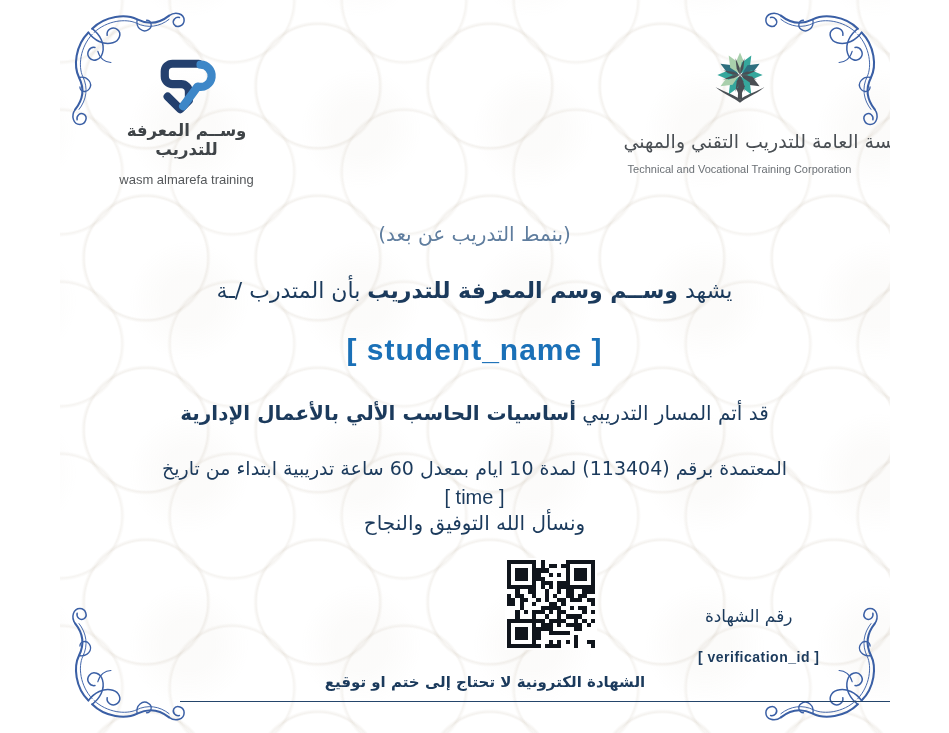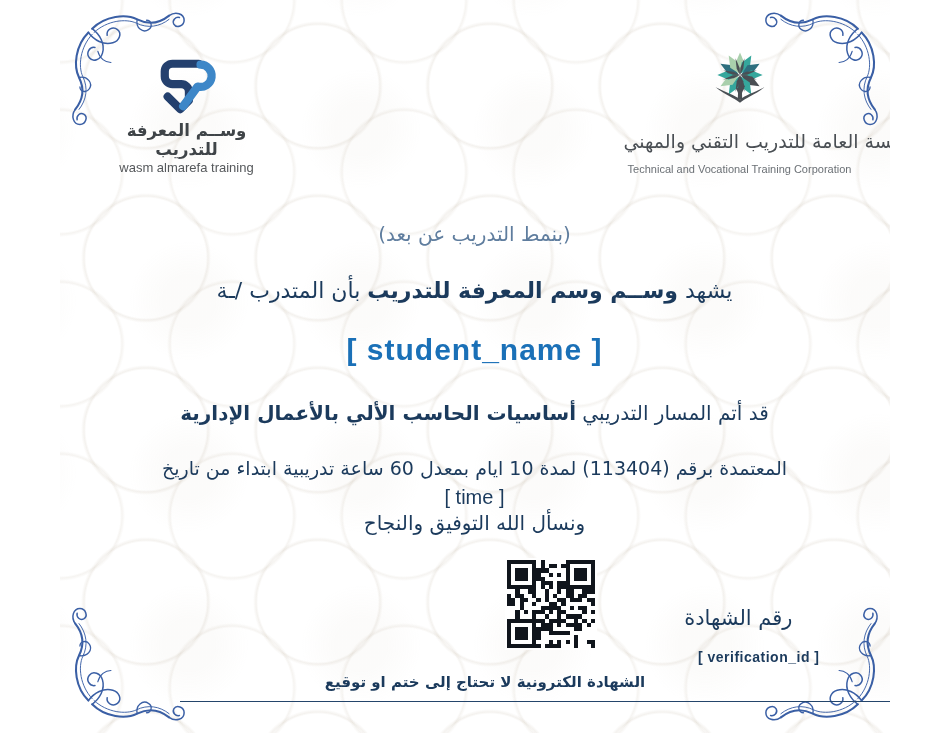--- a/index.html
+++ b/index.html
@@ -24,21 +24,21 @@
   
   .corner{ position:absolute; width:122px; height:132px; pointer-events:none; }
   .corner.tl{ left:4px;  top:4px; }
   .corner.tr{ right:4px; top:4px;  transform:scaleX(-1); }
   .corner.bl{ left:4px;  bottom:4px; transform:scaleY(-1); }
   .corner.br{ right:4px; bottom:4px; transform:scale(-1,-1); }
 
   
   .logo-left{ position:absolute; left:42px; top:56px; width:170px; text-align:center; }
   .logo-left .ar{ font-size:16.5px; font-weight:bold; color:#3f4448; margin-top:3px; }
-  .logo-left .en{ font-size:13px; color:#55585b; font-family:"Liberation Sans",sans-serif; margin-top:1px; }
+  .logo-left .en{ font-size:13px; color:#55585b; font-family:"Liberation Sans",sans-serif; margin-top:13px; }
 
   .logo-right{ position:absolute; right:34px; top:42px; width:232px; text-align:center; }
   .logo-right .ar{ font-size:19px; color:#4a4f54; margin-top:4px; white-space:nowrap; }
   .logo-right .en{ font-size:11px; color:#6b7075; font-family:"Liberation Sans",sans-serif; white-space:nowrap; margin-top:11px; }
 
   
   .line{ position:absolute; left:0; right:0; text-align:center; direction:rtl; }
   .title    { top:150px; font-size:46px; font-weight:bold; color:#2e6ca6; }
   .subtitle { top:222px; font-size:20px; color:#5f7d9e; }
   .certify  { top:278px; font-size:22px; color:#1b3a5c; }
@@ -51,21 +51,21 @@
   .timeph   { top:486px; font-size:20px; color:#1b3a5c; font-family:"Liberation Sans",sans-serif; direction:ltr; }
   .wish     { top:511px; font-size:20px; color:#1b3a5c; }
   .footnote { top:673px; font-size:15px; font-weight:bold; color:#1b3a5c;padding-left:21px; }
 
   
   .qr-box{ position:absolute; left:445px; top:558px; width:92px; height:92px;
            background:#ffffff; padding:2px; }
   .qr-box svg{ width:88px; height:88px; display:block; }
 
   
-  .cert-num-label{ position:absolute; right:97px; top:606px; font-size:21px; color:#1b3a5c; direction:rtl; }
+  .cert-num-label{ position:absolute; right:97px; top:606px; font-size:17px; color:#1b3a5c; direction:rtl; }
   .verif-id{ position:absolute; right:70px; top:649px; font-size:14px; font-weight:600;
              color:#1b3a5c; font-family:"Liberation Sans",sans-serif; letter-spacing:.5px; }
 
   .bottom-rule{ position:absolute; left:120px; top:701px; width:716px; height:1px; background:#24456b; }
 </style>
 </head>
 <body>
 
 <div class="certificate">
 

